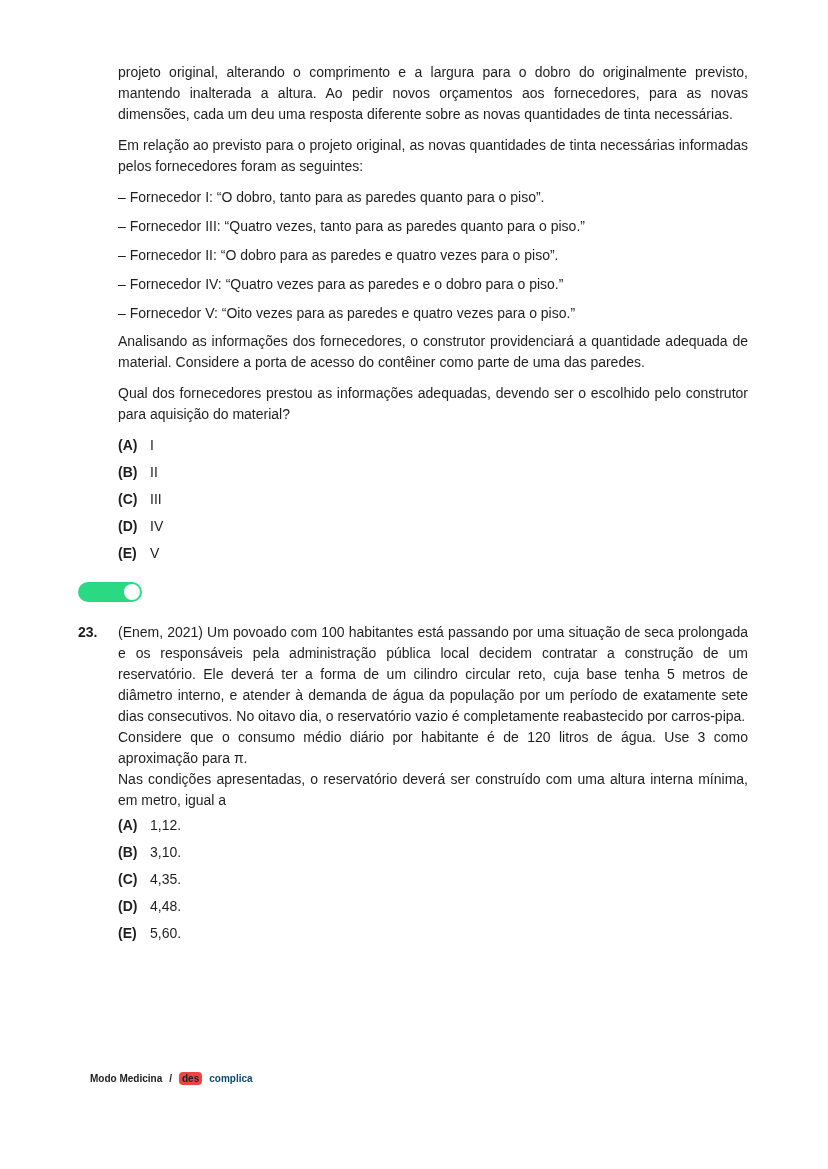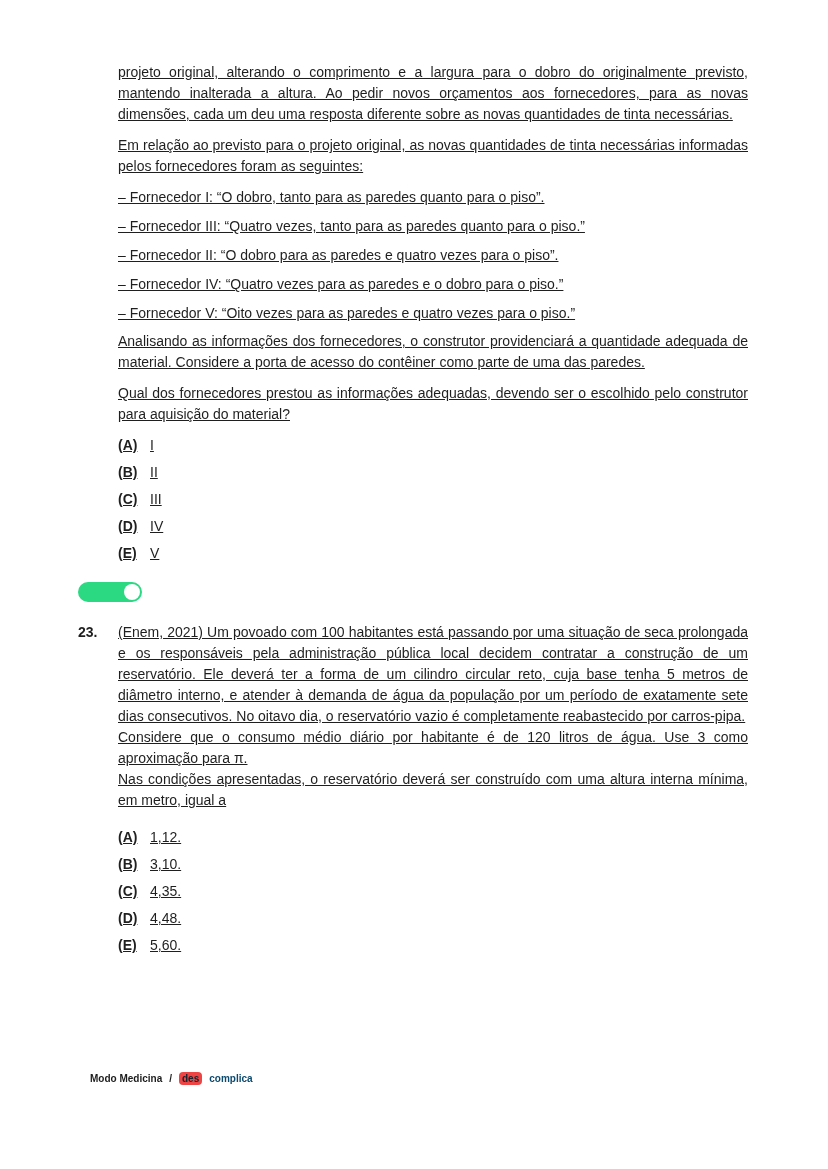--- a/index.html
+++ b/index.html
@@ -8,36 +8,35 @@
     width:828px; height:1169px;
     background:#ffffff;
     font-family:"Liberation Sans", sans-serif;
     color:#1f1f1f;
     overflow:hidden;
   }
   .content {
     position:absolute;
     left:118px; top:62px;
     width:630px;
-    text-decoration:underline;
   }
   p.para {
     margin:0 0 10px 0;
     font-size:14px;
     line-height:21px;
     text-align:justify;
   }
   p.supplier {
     margin:8px 0 7px 0;
     font-size:14px;
     line-height:21px;
     text-align:left;
   }
   p.tight { margin:0; }
-  p.after-gap { margin:0 0 16px 0; }
+  p.after-gap { margin:0 0 4px 0; }
   .options { margin:2px 0 0 0; }
   .option {
     display:flex;
     margin-bottom:6px;
     font-size:14px;
     line-height:21px;
   }
   .opt-label { font-weight:bold; width:32px; flex:0 0 32px; }
   .opt-text { flex:1; }
   .toggle {

